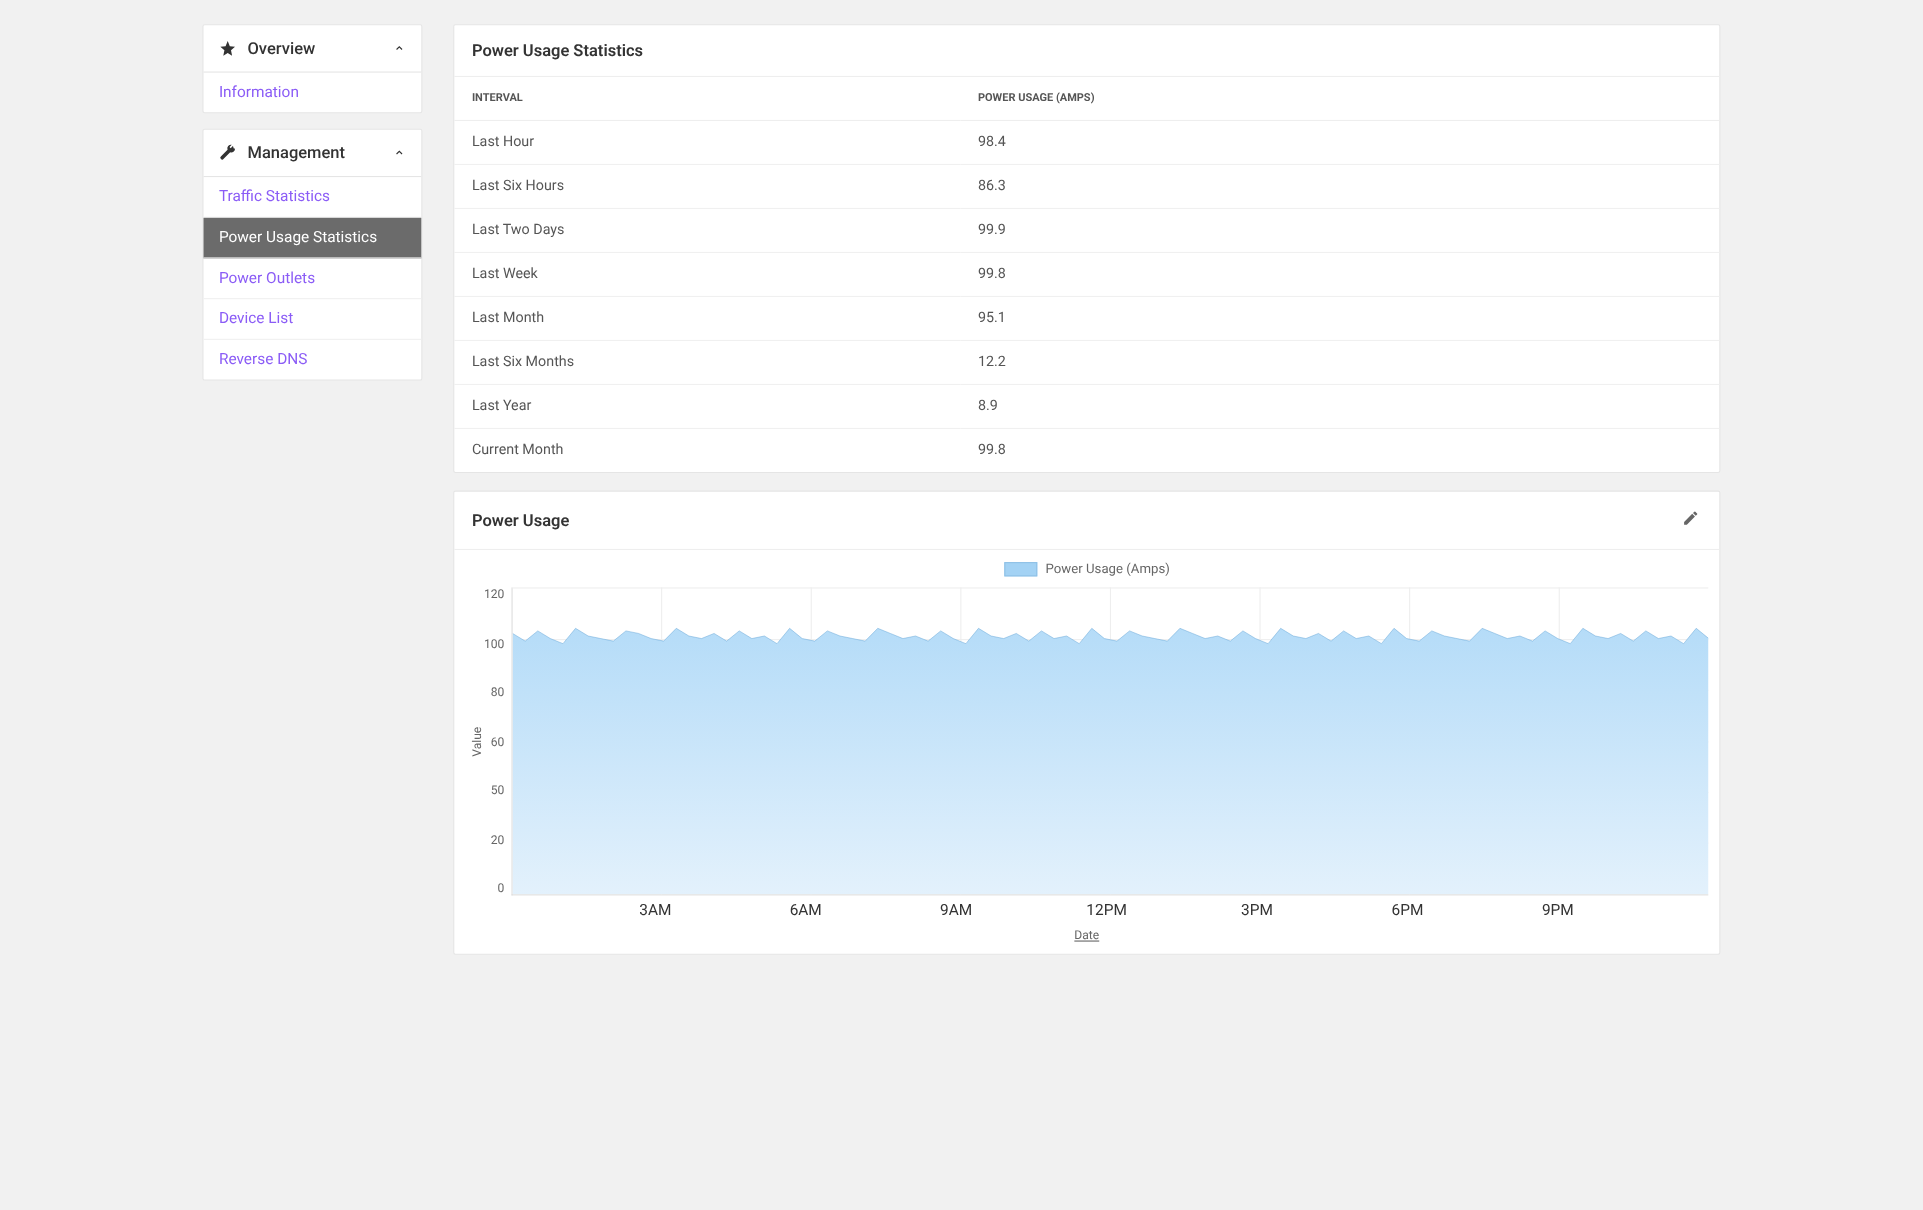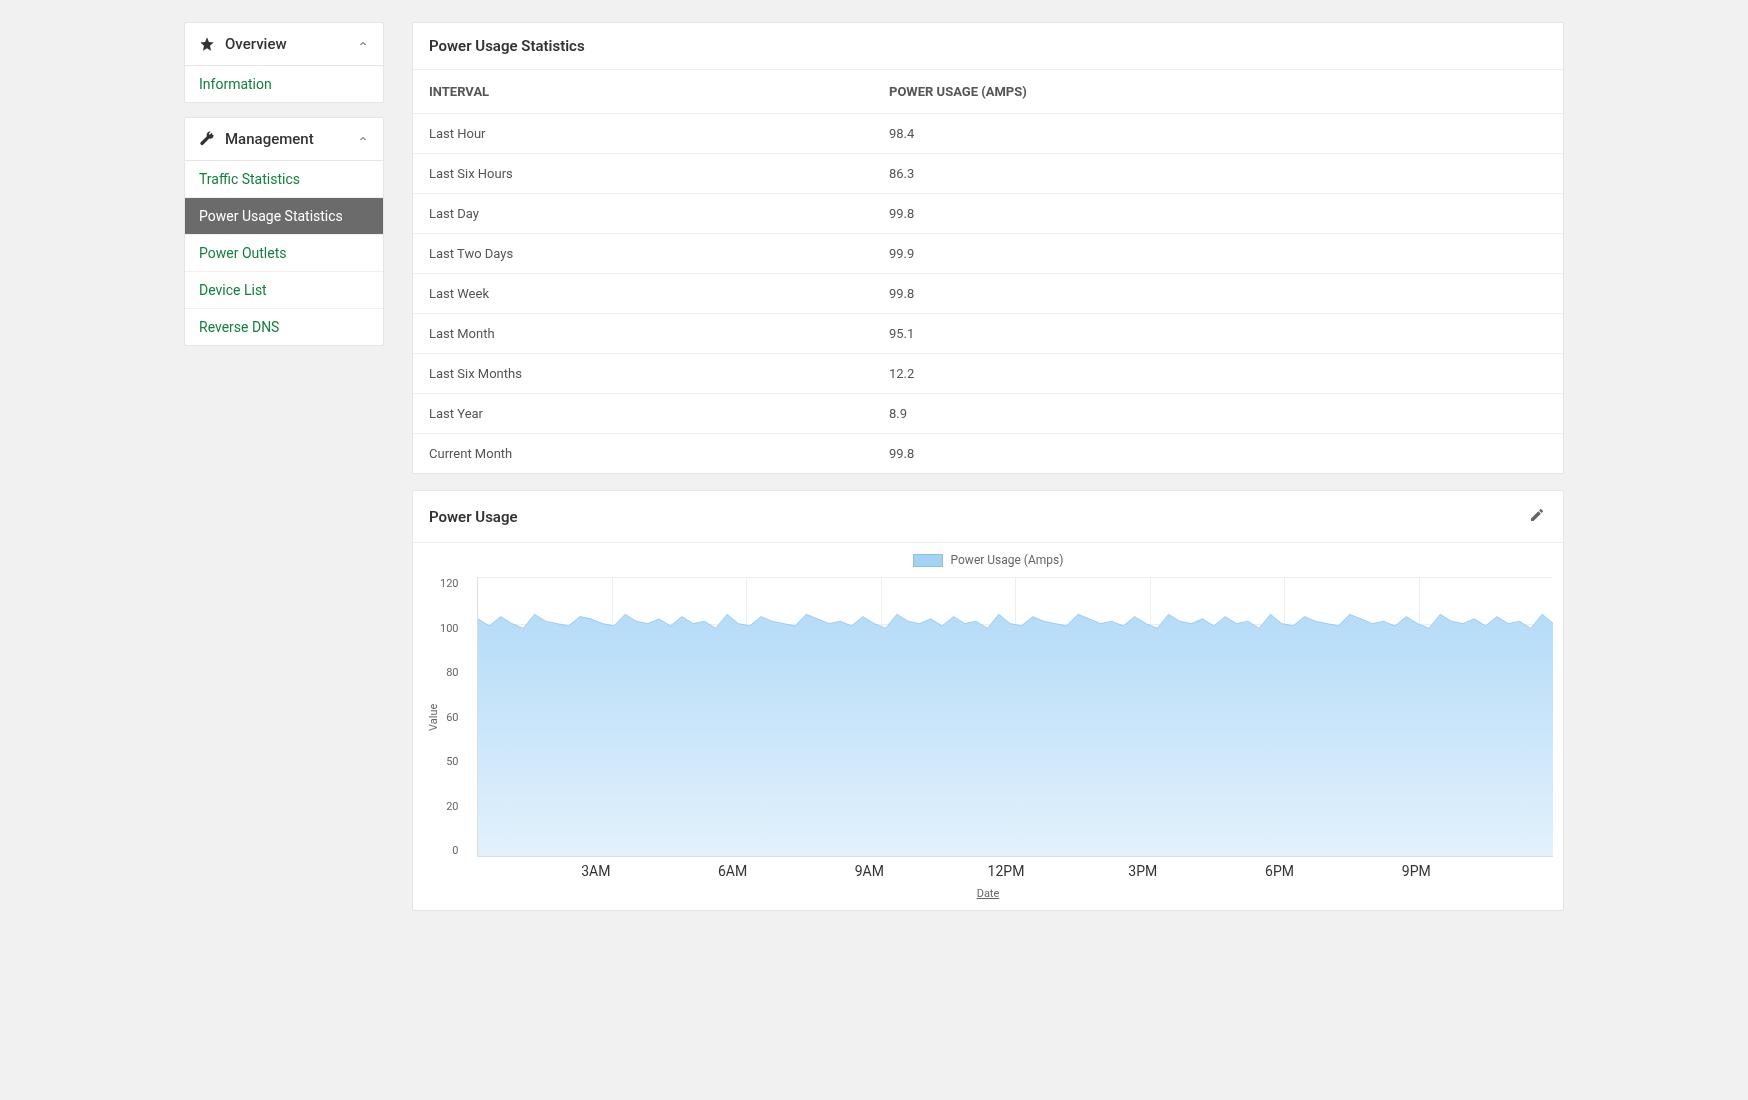--- a/index.html
+++ b/index.html
@@ -44,21 +44,21 @@
     }
     .sidebar-header-title {
       font-weight: 500;
       color: #333;
       font-size: 15px;
     }
     .sidebar-item {
       padding: 10px 14px;
       border-bottom: 1px solid #f0f0f0;
       cursor: pointer;
-      color: #15803d;
+      color: #8b5cf6;
       font-size: 14px;
     }
     .sidebar-item:last-child { border-bottom: none; }
     .sidebar-item.active {
       background: #6b6b6b;
       color: #fff;
     }
     .main {
       flex: 1;
       min-width: 0;
@@ -81,21 +81,21 @@
       font-size: 15px;
       color: #333;
     }
     .table {
       width: 100%;
       border-collapse: collapse;
     }
     .table th {
       text-align: left;
       padding: 14px 16px;
-      font-size: 13px;
+      font-size: 10px;
       font-weight: 700;
       color: #555;
       border-bottom: 1px solid #eee;
       text-transform: uppercase;
     }
     .table td {
       padding: 12px 16px;
       border-bottom: 1px solid #f0f0f0;
       color: #555;
       font-size: 13px;
@@ -147,21 +147,21 @@
       text-align: center;
       padding: 0 4px 0 0;
     }
     .y-ticks {
       display: flex;
       flex-direction: column;
       justify-content: space-between;
       text-align: right;
       font-size: 11px;
       color: #666;
-      padding-right: 18px;
+      padding-right: 6px;
       height: 100%;
     }
     .plot {
       flex: 1;
       position: relative;
       border-left: 1px solid #ddd;
       border-bottom: 1px solid #ddd;
     }
     .grid-line-h {
       position: absolute;
@@ -267,24 +267,20 @@
           </tr>
         </thead>
         <tbody id="stats-body">
             <tr>
               <td>Last Hour</td>
               <td>98.4</td>
             </tr>
             <tr>
               <td>Last Six Hours</td>
               <td>86.3</td>
-            </tr>
-            <tr>
-              <td>Last Day</td>
-              <td>99.8</td>
             </tr>
             <tr>
               <td>Last Two Days</td>
               <td>99.9</td>
             </tr>
             <tr>
               <td>Last Week</td>
               <td>99.8</td>
             </tr>
             <tr>

